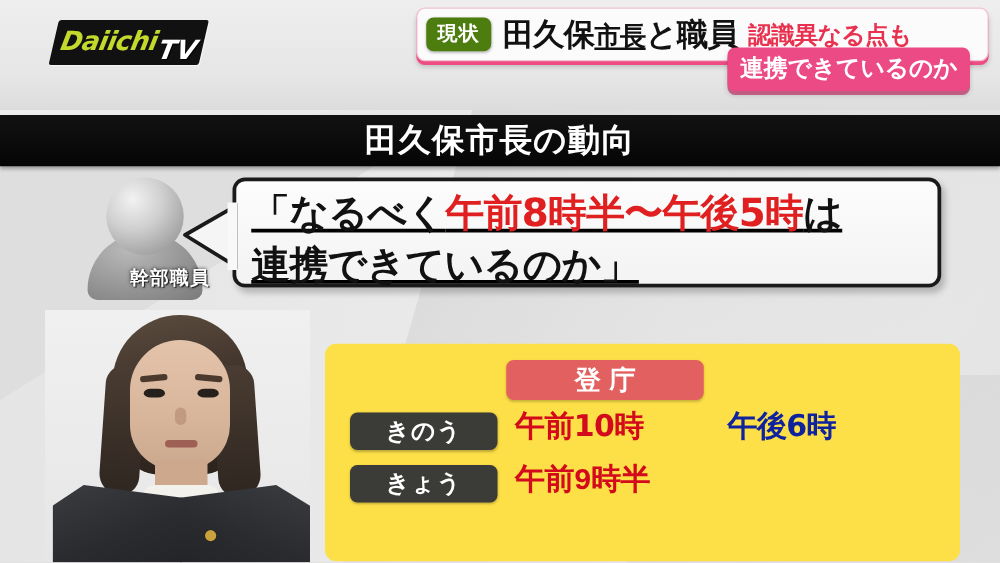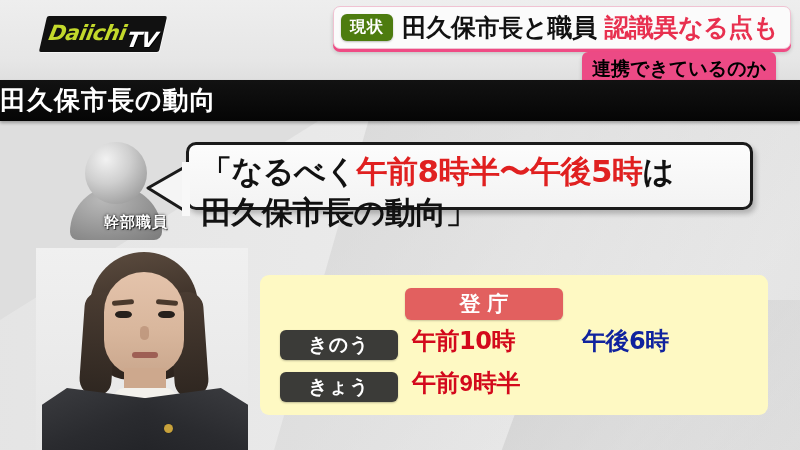--- a/index.html
+++ b/index.html
@@ -137,55 +137,57 @@
   }
   .headline-main {
     font-size: 25px;
     font-weight: bold;
     color: #111111;
     margin-left: 9px;
     letter-spacing: -0.5px;
     white-space: nowrap;
   }
   .headline-main .small {
-    font-size: 24px;
+    font-size: 21px;
+    text-decoration: underline;
   }
   .headline-accent {
-    font-size: 25px;
+    font-size: 19px;
     font-weight: bold;
     color: #e8304f;
     margin-left: 8px;
     letter-spacing: -0.5px;
     white-space: nowrap;
   }
   .subline {
     position: absolute;
     left: 582px;
-    top: 52px;
+    top: 38px;
     background: #ec4a85;
-    color: #000000;
+    color: #ffffff;
     font-size: 19px;
     font-weight: bold;
     padding: 4px 10px 5px 10px;
     border-radius: 6px;
     letter-spacing: 0px;
     box-shadow: 0 3px 0 rgba(190,40,95,0.65), 0 3px 4px rgba(0,0,0,0.18);
     white-space: nowrap;
   }
 
   
   .titlebar {
     position: absolute;
     left: 0;
-    top: 80px;
+    top: 92px;
     width: 800px;
     height: 41px;
     background: linear-gradient(180deg,#121212 0%, #050505 100%);
     display: flex;
     align-items: center;
+    justify-content: center;
     box-shadow: 0 2px 3px rgba(0,0,0,0.3);
   }
   .titlebar-text {
     color: #ffffff;
     font-size: 26px;
     font-weight: bold;
     letter-spacing: 1px;
   }
 
   
@@ -226,27 +228,28 @@
     letter-spacing: 1px;
     text-shadow: 0 0 3px rgba(0,0,0,0.9), 1px 1px 0 rgba(0,0,0,0.6);
   }
 
   
   .bubble {
     position: absolute;
     left: 186px;
     top: 142px;
     width: 567px;
-    height: 68px;
+    height: 88px;
     background: linear-gradient(180deg,#fcfcfc 0%, #f3f3f3 100%);
     border: 3px solid #1a1a1a;
     border-radius: 10px;
     box-shadow: 3px 4px 5px rgba(0,0,0,0.22);
     box-sizing: border-box;
     padding: 6px 10px 0 12px;
+    text-decoration: underline;
   }
   .bubble-tail {
     position: absolute;
     left: 144px;
     top: 160px;
     width: 46px;
     height: 58px;
     z-index: 3;
   }
   .bubble-line {
@@ -396,22 +399,22 @@
     border-radius: 50%;
     box-shadow: 0 0 1px rgba(0,0,0,0.5);
   }
 
   
   .panel {
     position: absolute;
     left: 260px;
     top: 275px;
     width: 508px;
-    height: 140px;
-    background: #fef9c3;
+    height: 174px;
+    background: #fde047;
     border-radius: 9px;
   }
   .col-head {
     position: absolute;
     top: 13px;
     height: 32px;
     border-radius: 6px;
     display: flex;
     align-items: center;
     justify-content: center;
@@ -502,21 +505,21 @@
     <div class="avatar-label">幹部職員</div>
   </div>
 
   <svg class="bubble-tail" viewBox="0 0 46 58">
     <polygon points="46,4 4,28 46,54" fill="#f5f5f5" stroke="#1a1a1a" stroke-width="3" stroke-linejoin="round"></polygon>
     <rect x="38" y="2" width="10" height="54" fill="#f8f8f8"></rect>
   </svg>
 
   <div class="bubble">
     <div class="bubble-line"><span>「なるべく</span><span class="hot">午前8時半〜午後5時</span><span>は</span></div>
-    <div class="bubble-line">田久保市長の動向」</div>
+    <div class="bubble-line">連携できているのか」</div>
   </div>
 
   <div class="photo">
     <div class="photo-bg"></div>
     <div class="ph-hair"></div>
     <div class="ph-hair-l"></div>
     <div class="ph-hair-r"></div>
     <div class="ph-face"></div>
     <div class="ph-brow-l"></div>
     <div class="ph-brow-r"></div>

